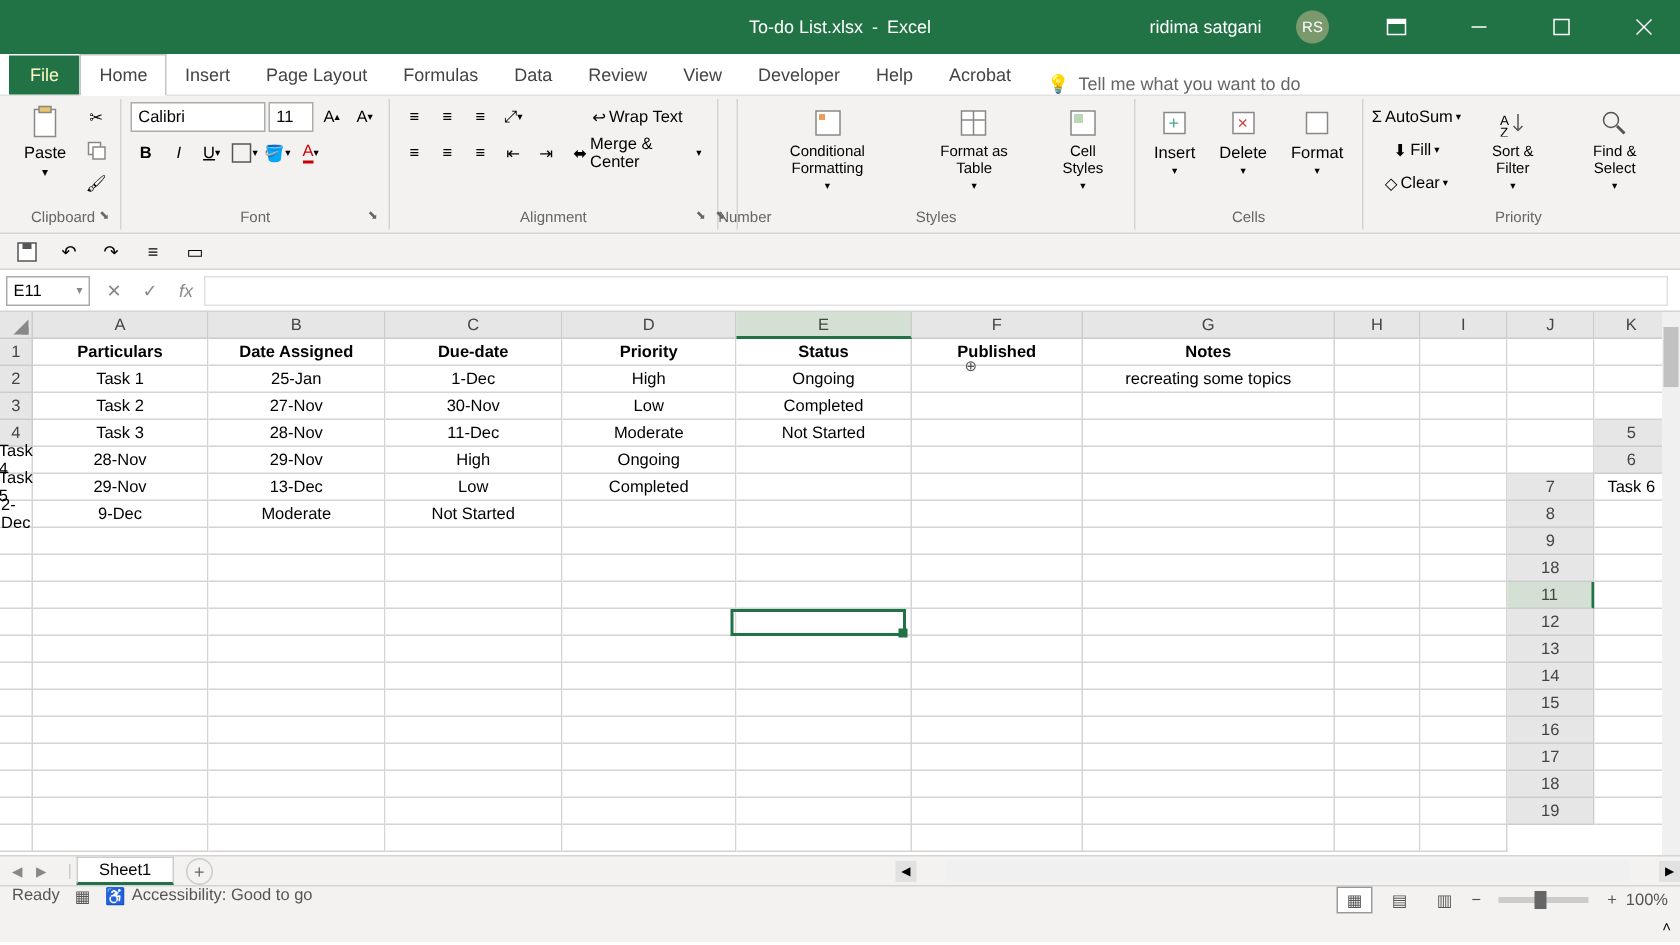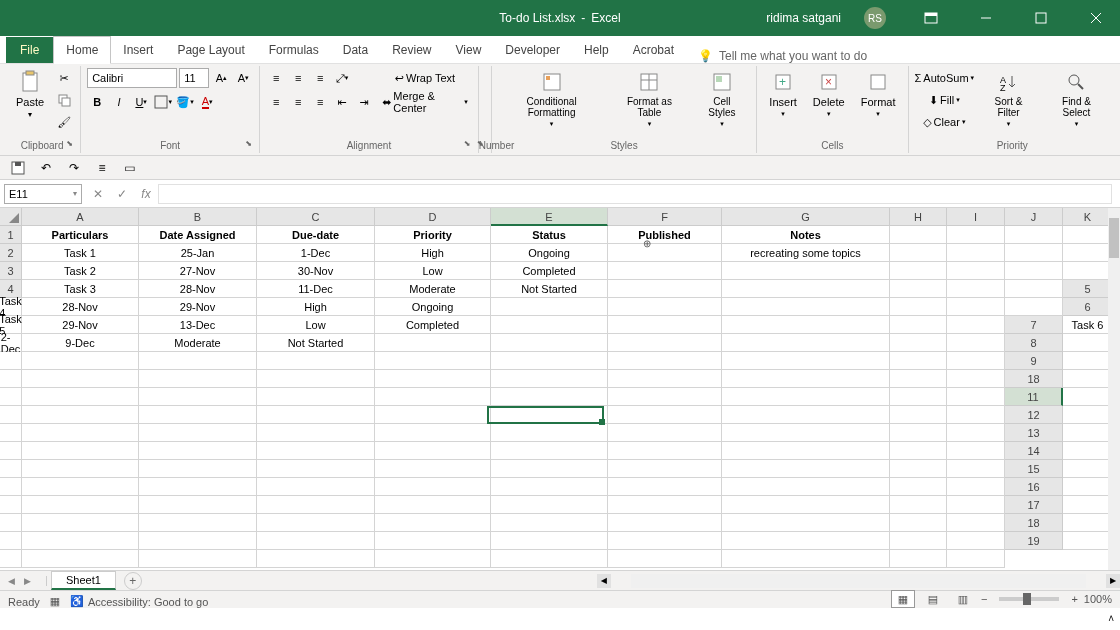--- a/index.html
+++ b/index.html
@@ -36,21 +36,21 @@
 .small-tool { width: 20px; height: 20px; display: flex; align-items: center; justify-content: center; cursor: pointer; font-size: 11px; }
 .dialog-launcher { position: absolute; right: 2px; bottom: 2px; width: 12px; height: 12px; font-size: 8px; color: #666; cursor: pointer; }
 .collapse-ribbon { position: absolute; right: 6px; bottom: 6px; cursor: pointer; font-size: 10px; }
 
 
 .qat-row { height: 24px; background: #f3f2f1; border-bottom: 1px solid #d4d4d4; display: flex; align-items: center; padding: 0 8px; gap: 8px; }
 .qat-btn { width: 20px; height: 20px; display: flex; align-items: center; justify-content: center; cursor: pointer; }
 
 
 .formula-bar { height: 28px; border-bottom: 1px solid #d4d4d4; display: flex; align-items: center; }
-.name-box { width: 78px; height: 20px; border: 1px solid #ababab; margin: 0 4px; padding: 0 4px; font-size: 11px; display: flex; align-items: center; justify-content: space-between; background: #fff; }
+.name-box { width: 56px; height: 20px; border: 1px solid #ababab; margin: 0 4px; padding: 0 4px; font-size: 11px; display: flex; align-items: center; justify-content: space-between; background: #fff; }
 .fb-btn { width: 24px; height: 20px; display: flex; align-items: center; justify-content: center; color: #888; cursor: pointer; }
 .formula-input { flex: 1; height: 20px; border: 1px solid #e1e1e1; background: #fff; margin-right: 8px; padding: 0 4px; }
 
 
 .grid-wrap { position: relative; height: 362px; overflow: hidden; }
 .grid { display: grid; grid-template-columns: 22px 117px 118px 118px 116px 117px 114px 168px 57px 58px 58px 50px; position: relative; }
 .colhead { background: #e6e6e6; border-right: 1px solid #ccc; border-bottom: 1px solid #ccc; text-align: center; font-size: 11px; height: 18px; line-height: 18px; color: #444; }
 .colhead.selected { background: #d3e0d3; border-bottom: 2px solid #217346; }
 .corner { background: #e6e6e6; border-right: 1px solid #ccc; border-bottom: 1px solid #ccc; height: 18px; position: relative; }
 .corner::after { content: ''; position: absolute; right: 2px; bottom: 2px; border: 5px solid transparent; border-right-color: #888; border-bottom-color: #888; }
@@ -68,21 +68,21 @@
 
 .sheet-tabs { height: 20px; background: #f3f2f1; border-top: 1px solid #d4d4d4; display: flex; align-items: center; position: relative; }
 .sheet-nav { display: flex; gap: 2px; padding: 0 8px; border-right: 1px solid #ccc; }
 .sheet-nav-btn { width: 14px; color: #888; cursor: pointer; font-size: 9px; }
 .sheet-tab { padding: 2px 14px; font-size: 11px; background: #fff; border: 1px solid #ccc; border-bottom: 2px solid #217346; margin-left: 4px; cursor: pointer; }
 .add-sheet { width: 18px; height: 18px; border: 1px solid #ccc; border-radius: 50%; display: flex; align-items: center; justify-content: center; margin-left: 8px; font-size: 12px; color: #666; cursor: pointer; }
 .hscroll-area { flex: 1; margin: 0 20px 0 20px; height: 14px; background: #f0f0f0; position: relative; }
 .hscroll-btn { width: 14px; height: 14px; background: #e1e1e1; display: flex; align-items: center; justify-content: center; font-size: 8px; cursor: pointer; }
 
 
-.status-bar { height: 18px; background: #f3f2f1; border-top: 1px solid #d4d4d4; display: flex; align-items: flex-end; padding: 0 8px; font-size: 11px; color: #555; }
+.status-bar { height: 38px; background: #f3f2f1; border-top: 1px solid #d4d4d4; display: flex; align-items: flex-start; padding: 0 8px; font-size: 11px; color: #555; }
 .status-right { margin-left: auto; display: flex; align-items: center; gap: 6px; }
 .view-btn { width: 24px; height: 18px; border: 1px solid transparent; display: flex; align-items: center; justify-content: center; cursor: pointer; }
 .view-btn.active { border-color: #999; background: #fff; }
 .zoom-slider { width: 60px; height: 4px; background: #ccc; position: relative; margin: 0 6px; }
 .zoom-thumb { position: absolute; width: 8px; height: 12px; background: #666; top: -4px; left: 40%; }
 </style>
 </head>
 <body>
 
 <div class="titlebar">

